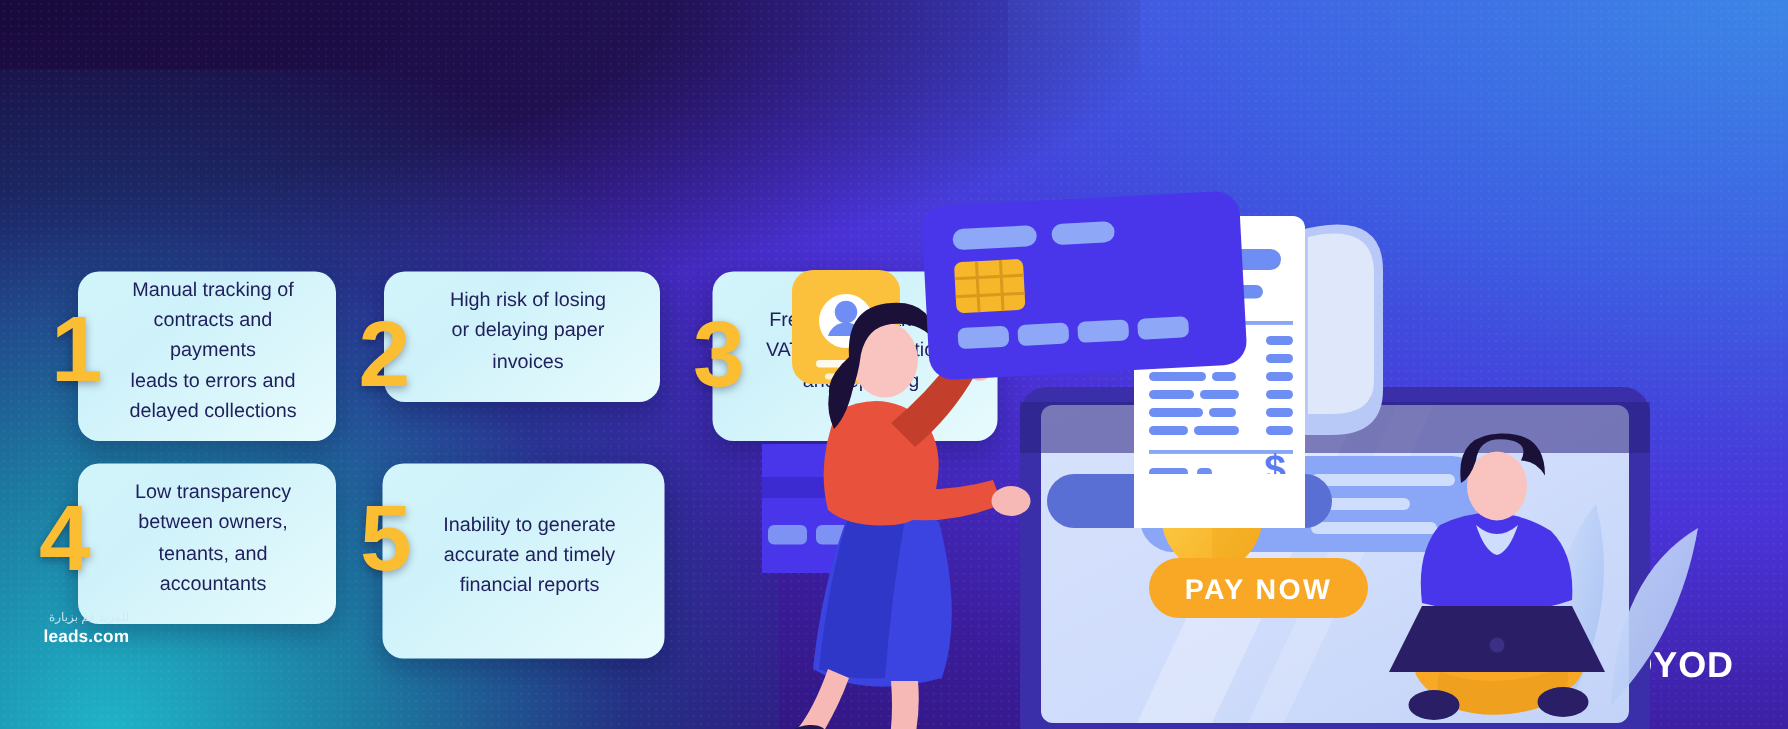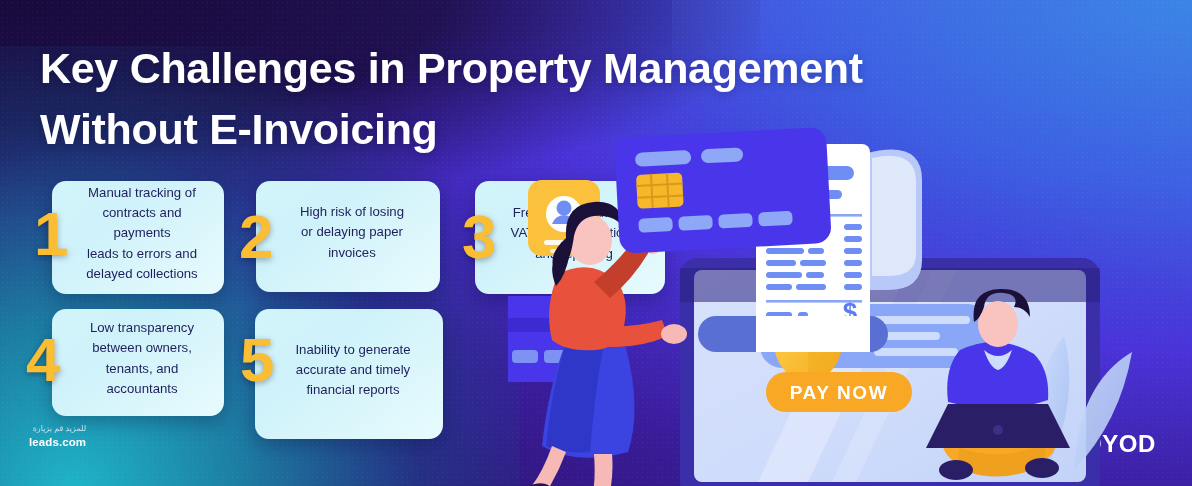--- a/index.html
+++ b/index.html
@@ -80,31 +80,31 @@
     font-weight:700;
     font-size:62px;
     line-height:1;
     letter-spacing:-2px;
     text-shadow:0 2px 6px rgba(10,8,40,.35);
   }
 
   
   .c1 { left:52px;  top:181px; width:172px; height:113px; }
   .n1 { left:34px;  top:203px; }
-  .c2 { left:256px; top:181px; width:184px; height:111px; }
+  .c2 { left:256px; top:181px; width:184px; height:87px; }
   .n2 { left:239px; top:206px; }
   .c3 { left:475px; top:181px; width:190px; height:113px; }
   .n3 { left:462px; top:206px; }
   .c4 { left:52px;  top:309px; width:172px; height:107px; }
   .n4 { left:26px;  top:329px; }
   .c5 { left:255px; top:309px; width:188px; height:130px; }
   .n5 { left:240px; top:329px; }
 
   
-  .footer-left { position:absolute; left:29px; top:424px; }
+  .footer-left { position:absolute; left:29px; top:407px; }
   .footer-ar {
     color:#cfeaf6; font-size:8px; text-align:right; direction:rtl;
     letter-spacing:.2px; line-height:1.25; opacity:.92;
   }
   .footer-url {
     color:#ffffff; font-size:11.5px; font-weight:700;
     letter-spacing:.1px; line-height:1.25; margin-top:1px;
   }
 
   
@@ -130,22 +130,20 @@
 <body>
 
 <div class="stage">
 
   <div class="bg-base"></div>
   <div class="bg-dark-top"></div>
   <div class="bg-teal"></div>
   <div class="bg-sheen"></div>
   <div class="bg-dots"></div>
 
-  <h1 class="title">Key Challenges in Property Management
-Without E-Invoicing</h1>
 
   <div class="cards">
 
     <div class="card c1">
       <div class="card-text">Manual tracking of
 contracts and payments
 leads to errors and
 delayed collections</div>
     </div>
     <div class="card-num n1">1</div>

